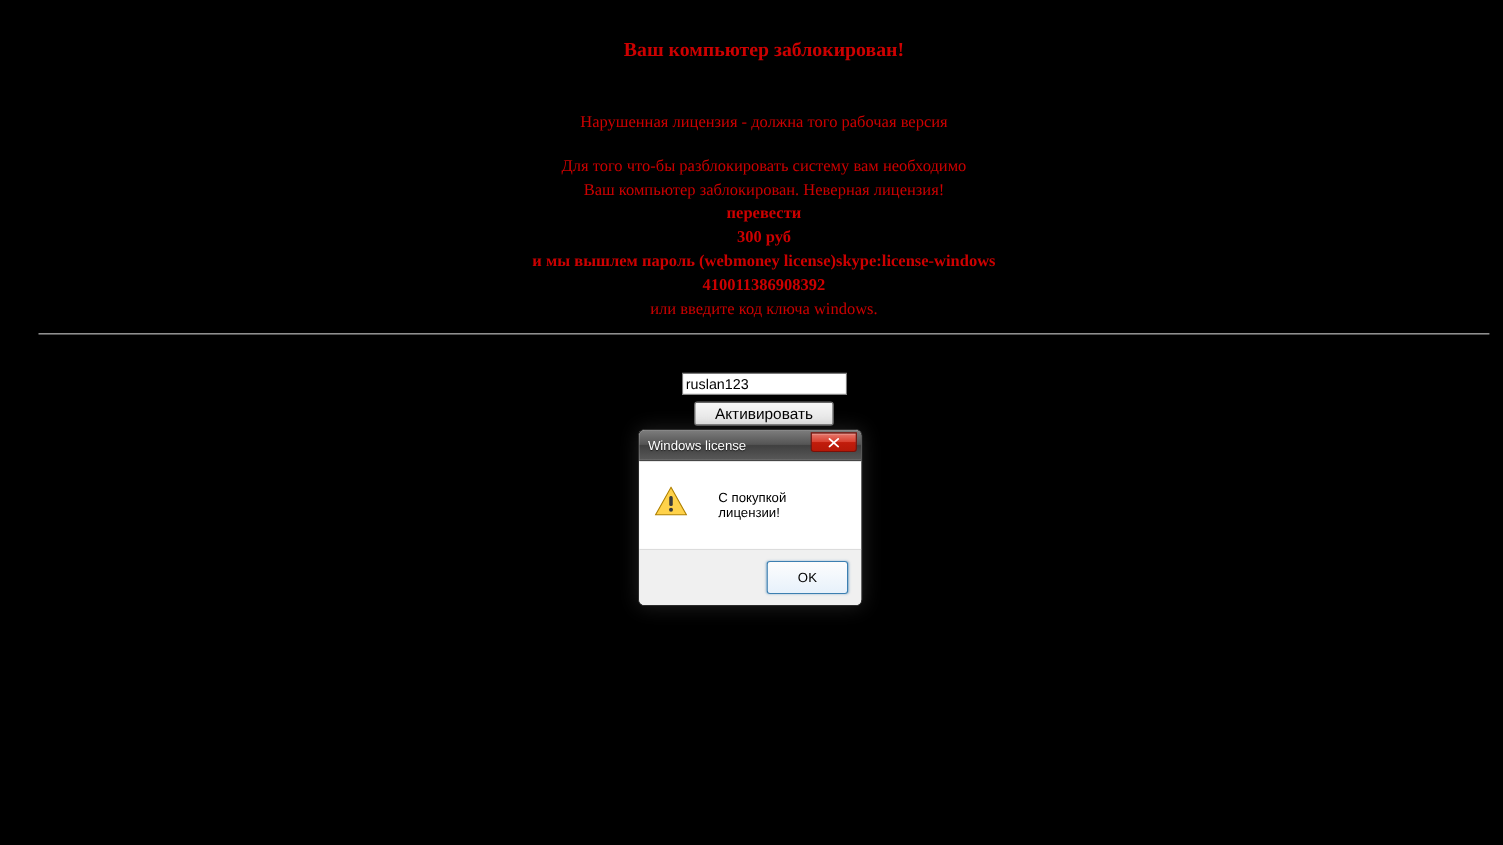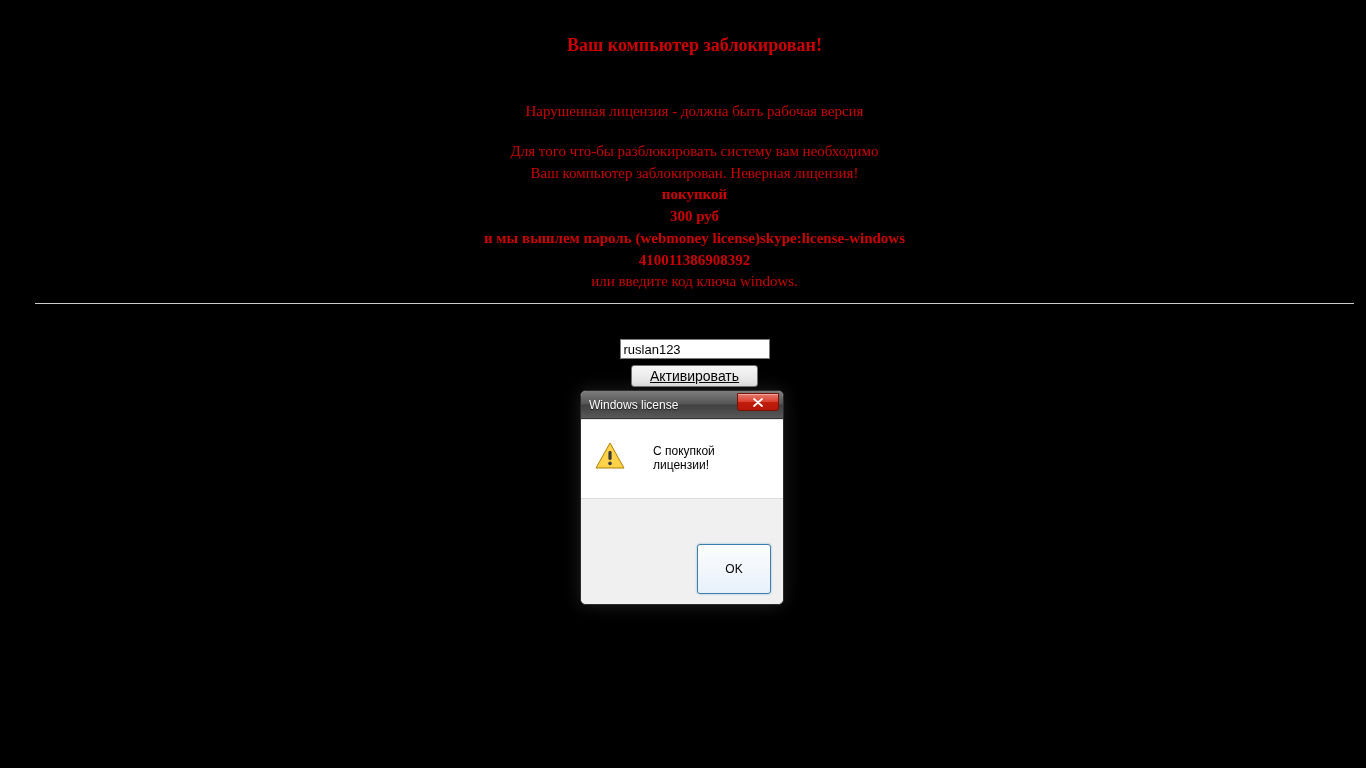--- a/index.html
+++ b/index.html
@@ -30,21 +30,20 @@
     .red-line.bold { font-weight: bold; }
     .space { height: 18px; }
     hr.rule {
       border: none;
       border-top: 1px solid #ccc;
       margin: 10px 12px 0 12px;
     }
     .form-area {
       margin-top: 35px;
       text-align: center;
-      text-decoration: underline;
     }
     .code-input {
       width: 150px;
       height: 20px;
       font-family: Arial, sans-serif;
       font-size: 13px;
       padding: 1px 3px;
       background: #fff;
       border: 1px solid #7a7a7a;
       display: inline-block;
@@ -118,41 +117,40 @@
       font-size: 12px;
       color: #000;
     }
     .dialog-footer {
       background: #f0f0f0;
       padding: 10px 12px;
       text-align: right;
     }
     .ok-btn {
       min-width: 74px;
-      padding: 17px 14px;
+      padding: 7px 14px;
       font-size: 12px;
       background: linear-gradient(#fdfdfd, #e7f1fb);
       border: 1px solid #3c7fb1;
       border-radius: 3px;
       cursor: pointer;
       box-shadow: 0 0 2px rgba(60,127,177,0.6);
-      margin-top: 35px;
     }
   </style>
 </head>
 <body>
 
 <div class="content">
   <div class="headline">Ваш компьютер заблокирован!</div>
 
-  <div class="red-line">Нарушенная лицензия - должна быть рабочая версия</div>
+  <div class="red-line">Нарушенная лицензия - должна того рабочая версия</div>
   <div class="space"></div>
   <div class="red-line">Для того что-бы разблокировать систему вам необходимо</div>
   <div class="red-line">Ваш компьютер заблокирован. Неверная лицензия!</div>
-  <div class="red-line bold">покупкой</div>
+  <div class="red-line bold">перевести</div>
   <div class="red-line bold">300 руб</div>
   <div class="red-line bold">и мы вышлем пароль (webmoney license)skype:license-windows</div>
   <div class="red-line bold">410011386908392</div>
   <div class="red-line">или введите код ключа windows.</div>
 
   <hr class="rule">
 
   <div class="form-area">
     <input type="text" class="code-input" value="ruslan123" style="">
     <button class="activate-btn">Активировать</button>

